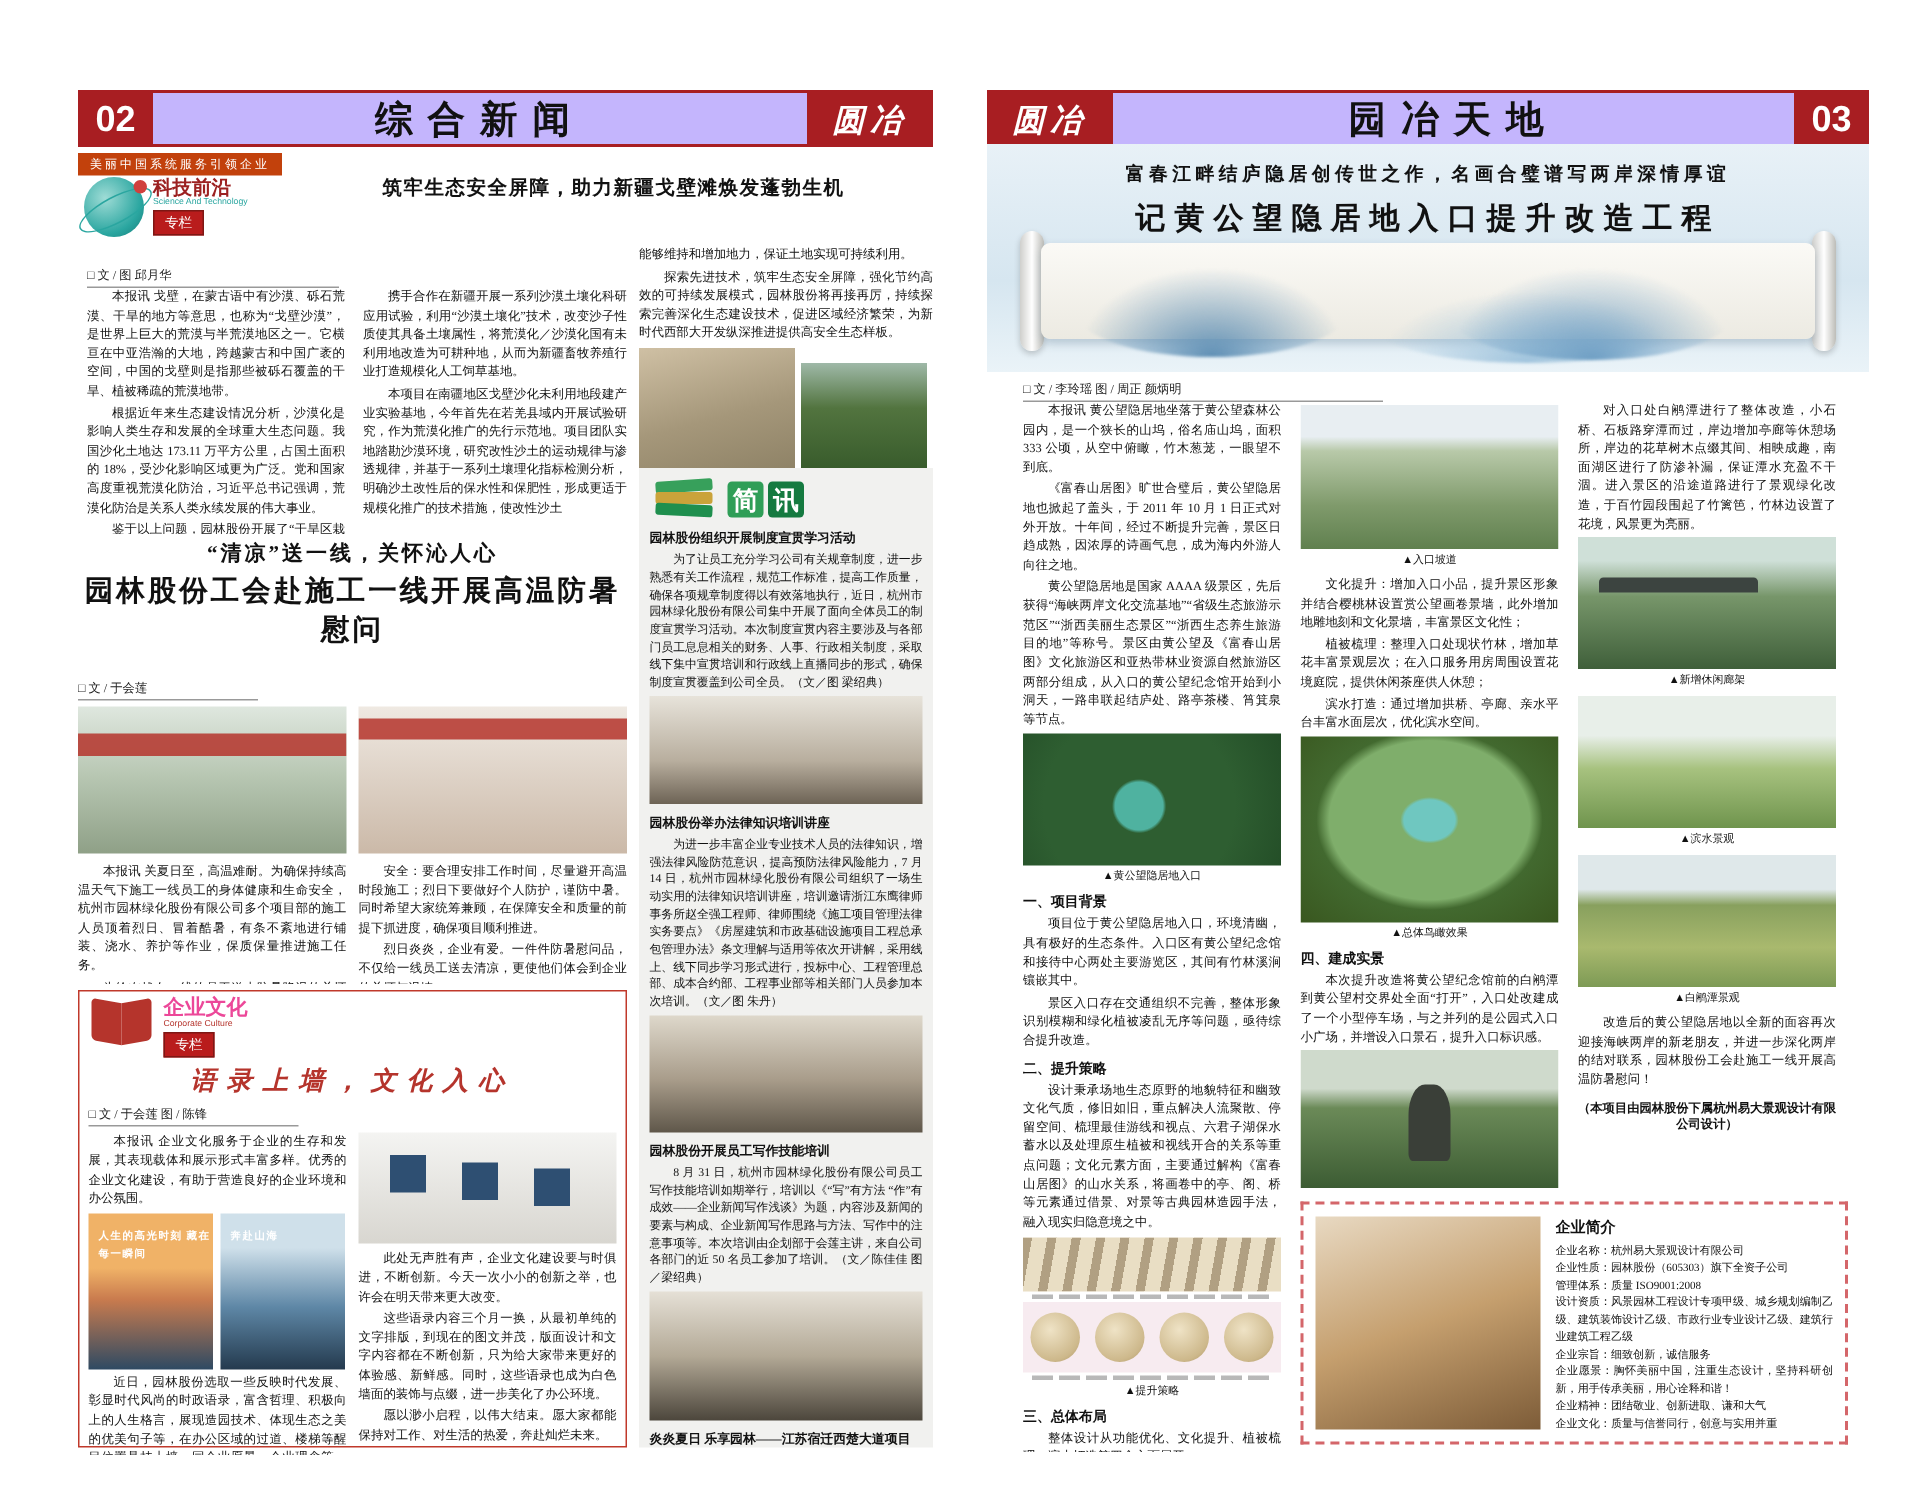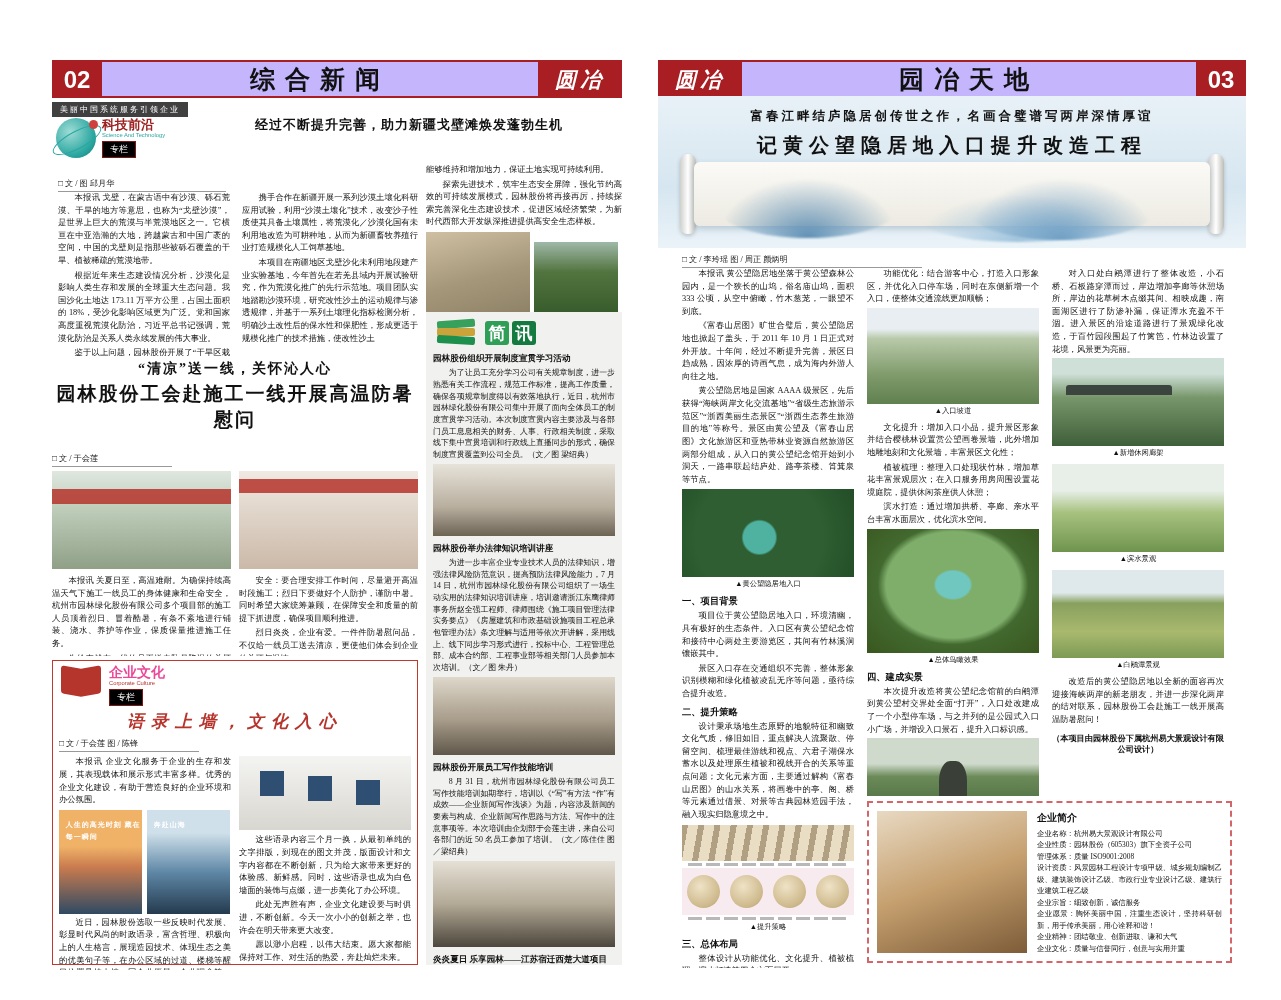--- a/index.html
+++ b/index.html
@@ -10,21 +10,21 @@
   #page-right{left:658px;width:588px;}
 
   
   .phead{position:absolute;top:0;left:0;right:0;height:36px;display:flex;align-items:stretch;border-top:2px solid #a81e22;}
   .pnum{width:50px;background:#a81e22;color:#fff;font-family:"Liberation Sans",sans-serif;
         font-size:24px;font-weight:bold;display:flex;align-items:center;justify-content:center;}
   .plogo{width:84px;background:#a81e22;color:#fff;font-size:21px;font-weight:bold;
          display:flex;align-items:center;justify-content:center;letter-spacing:4px;font-style:italic;}
   .pmid{flex:1;display:flex;align-items:center;justify-content:center;border-bottom:2px solid #a81e22;background:#c4b5fd;}
   .ptitle{font-size:25px;font-weight:bold;letter-spacing:10px;}
-  .tagline{position:absolute;top:42px;left:0;background:#404040;color:#fff;
+  .tagline{position:absolute;top:42px;left:0;background:#c2410c;color:#fff;
            font-size:8px;letter-spacing:2px;padding:2px 8px;font-family:"Liberation Sans",sans-serif;}
 
   
   .p{font-size:8.3px;line-height:1.52;text-indent:2em;text-align:justify;margin:0 0 2px;}
   .sec{font-size:9.3px;font-weight:bold;margin:5px 0 2px;}
   .byline{font-size:8.2px;color:#222;border-bottom:1px solid #999;padding-bottom:2px;margin-bottom:4px;}
   .cap{font-size:7.3px;text-align:center;margin:2px 0 6px;color:#111;}
   .micro{height:3px;background:repeating-linear-gradient(90deg,#9a9a9a 0 14px,transparent 14px 18px);margin:2px 6px;opacity:.7;}
 
   
@@ -57,21 +57,21 @@
   .postertxt{position:absolute;left:8%;top:10%;color:#fff;font-size:7px;line-height:1.7;font-weight:bold;letter-spacing:1px;}
 
   
   .a1-badge{position:absolute;left:4px;top:58px;width:140px;display:flex;gap:6px;align-items:flex-start;}
   .atom{width:40px;height:40px;border-radius:50%;position:relative;flex:0 0 auto;
         background:radial-gradient(circle at 35% 35%,#9fdcd6,#2aa6a0 65%,#157a78);}
   .atom i{position:absolute;left:-6px;top:13px;width:52px;height:16px;border:1.5px solid #2aa6a0;border-radius:50%;transform:rotate(-28deg);}
   .atom em{position:absolute;right:-2px;top:2px;width:9px;height:9px;border-radius:50%;background:#d0413d;}
   .bdg-t{font-size:13px;font-weight:bold;color:#9c2121;line-height:1.1;}
   .bdg-s{font-size:5.8px;color:#2aa6a0;font-family:"Liberation Sans",sans-serif;}
-  .bdg-tag{display:inline-block;margin-top:2px;background:#000000;color:#fff;font-size:9px;padding:1px 7px;border:1px solid #7e1714;}
+  .bdg-tag{display:inline-block;margin-top:2px;background:#b91c1c;color:#fff;font-size:9px;padding:1px 7px;border:1px solid #7e1714;}
   .a1-headline{position:absolute;left:150px;top:56px;width:414px;text-align:center;}
   .hl-kicker{font-size:13px;font-weight:bold;letter-spacing:1px;}
   .hl-main{font-size:19px;font-weight:bold;letter-spacing:2px;margin-top:4px;}
   .a1-byline{position:absolute;left:6px;top:118px;width:168px;}
   .col{position:absolute;overflow:hidden;}
   .bookicon{width:44px;height:34px;position:relative;flex:0 0 auto;}
   .bookicon b,.bookicon s{position:absolute;top:2px;width:20px;height:28px;background:#b5342c;}
   .bookicon b{left:2px;transform:skewY(10deg);border-radius:3px 0 0 3px;}
   .bookicon s{left:22px;transform:skewY(-10deg);border-radius:0 3px 3px 0;}
   .a3box{position:absolute;left:0;top:600px;width:366px;height:305px;border:1px solid #c0392b;padding:4px 6px;box-sizing:border-box;}
@@ -129,21 +129,21 @@
           <i></i>
           <em></em>
         </div>
       <div>
         <div class="bdg-t">科技前沿</div>
         <div class="bdg-s">Science And Technology</div>
         <span class="bdg-tag">专栏</span>
       </div>
     </div>
     <div class="a1-headline">
-      <div class="hl-kicker">经过不断提升完善，助力新疆戈壁滩焕发蓬勃生机</div>
+      <div class="hl-kicker">筑牢生态安全屏障，助力新疆戈壁滩焕发蓬勃生机</div>
     </div>
     <div class="a1-byline byline">□ 文 / 图  邱月华</div>
 
     <div class="col" style="left:6px;top:132px;width:172px;height:164px;">
       <p class="p">本报讯 戈壁，在蒙古语中有沙漠、砾石荒漠、干旱的地方等意思，也称为“戈壁沙漠”，是世界上巨大的荒漠与半荒漠地区之一。它横亘在中亚浩瀚的大地，跨越蒙古和中国广袤的空间，中国的戈壁则是指那些被砾石覆盖的干旱、植被稀疏的荒漠地带。</p>
       <p class="p">根据近年来生态建设情况分析，沙漠化是影响人类生存和发展的全球重大生态问题。我国沙化土地达 173.11 万平方公里，占国土面积的 18%，受沙化影响区域更为广泛。党和国家高度重视荒漠化防治，习近平总书记强调，荒漠化防治是关系人类永续发展的伟大事业。</p>
       <p class="p">鉴于以上问题，园林股份开展了“干旱区栽培环境下沙漠土壤化生态治理及应用技术研究”科研项目（以下简称沙漠土壤化项目）。该项目与重庆交通大学研究团队</p>
     </div>
     <div class="col" style="left:190px;top:132px;width:176px;height:164px;">
       <p class="p">携手合作在新疆开展一系列沙漠土壤化科研应用试验，利用“沙漠土壤化”技术，改变沙子性质使其具备土壤属性，将荒漠化／沙漠化国有未利用地改造为可耕种地，从而为新疆畜牧养殖行业打造规模化人工饲草基地。</p>
@@ -217,22 +217,22 @@
             </div>
           </div>
           <p class="p">近日，园林股份选取一些反映时代发展、彰显时代风尚的时政语录，富含哲理、积极向上的人生格言，展现造园技术、体现生态之美的优美句子等，在办公区域的过道、楼梯等醒目位置悬挂上墙，同企业愿景、企业理念等一起，让丰富的企业文化在不经意间浸润心灵，深入人心。</p>
         </div>
         <div style="width:172px;">
           <div class="ph ph-wall" style="height:74px;margin-bottom:4px;">
             <div class="plaque" style="left:12%;"></div>
             <div class="plaque" style="left:40%;top:26%;"></div>
             <div class="plaque" style="left:68%;top:32%;"></div>
           </div>
+          <p class="p">此处无声胜有声，企业文化建设要与时俱进，不断创新。今天一次小小的创新之举，也许会在明天带来更大改变。</p>
           <p class="p">这些语录内容三个月一换，从最初单纯的文字排版，到现在的图文并茂，版面设计和文字内容都在不断创新，只为给大家带来更好的体验感、新鲜感。同时，这些语录也成为白色墙面的装饰与点缀，进一步美化了办公环境。</p>
-          <p class="p">此处无声胜有声，企业文化建设要与时俱进，不断创新。今天一次小小的创新之举，也许会在明天带来更大改变。</p>
           <p class="p">愿以渺小启程，以伟大结束。愿大家都能保持对工作、对生活的热爱，奔赴灿烂未来。</p>
         </div>
       </div>
     </div>
 
     <div class="briefs">
       <div class="briefhead">
         <div class="bookstack">
             <u></u>
             <u></u>
@@ -308,21 +308,20 @@
           <i></i>
         </div>
       <div class="micro"></div>
       <div class="cap">▲提升策略</div>
       <div class="sec">三、总体布局</div>
       <p class="p">整体设计从功能优化、文化提升、植被梳理、滨水打造等四个方面展开。</p>
 
     </div>
 
     <div class="col" style="left:209px;top:208px;width:172px;height:528px;">
-      <p class="p">功能优化：结合游客中心，打造入口形象区，并优化入口停车场，同时在东侧新增一个入口，使整体交通流线更加顺畅；</p>
       <div class="ph ph-render" style="height:96px;margin-top:2px;"></div>
       <div class="cap">▲入口坡道</div>
       <p class="p">文化提升：增加入口小品，提升景区形象并结合樱桃林设置赏公望画卷景墙，此外增加地雕地刻和文化景墙，丰富景区文化性；</p>
       <p class="p">植被梳理：整理入口处现状竹林，增加草花丰富景观层次；在入口服务用房周围设置花境庭院，提供休闲茶座供人休憩；</p>
       <p class="p">滨水打造：通过增加拱桥、亭廊、亲水平台丰富水面层次，优化滨水空间。</p>
       <div class="ph ph-aerialrender" style="height:124px;margin-top:2px;"></div>
       <div class="cap">▲总体鸟瞰效果</div>
       <div class="sec">四、建成实景</div>
       <p class="p">本次提升改造将黄公望纪念馆前的白鹇潭到黄公望村交界处全面“打开”，入口处改建成了一个小型停车场，与之并列的是公园式入口小广场，并增设入口景石，提升入口标识感。</p>
       <div class="ph ph-plaza" style="height:92px;margin-top:2px;">

